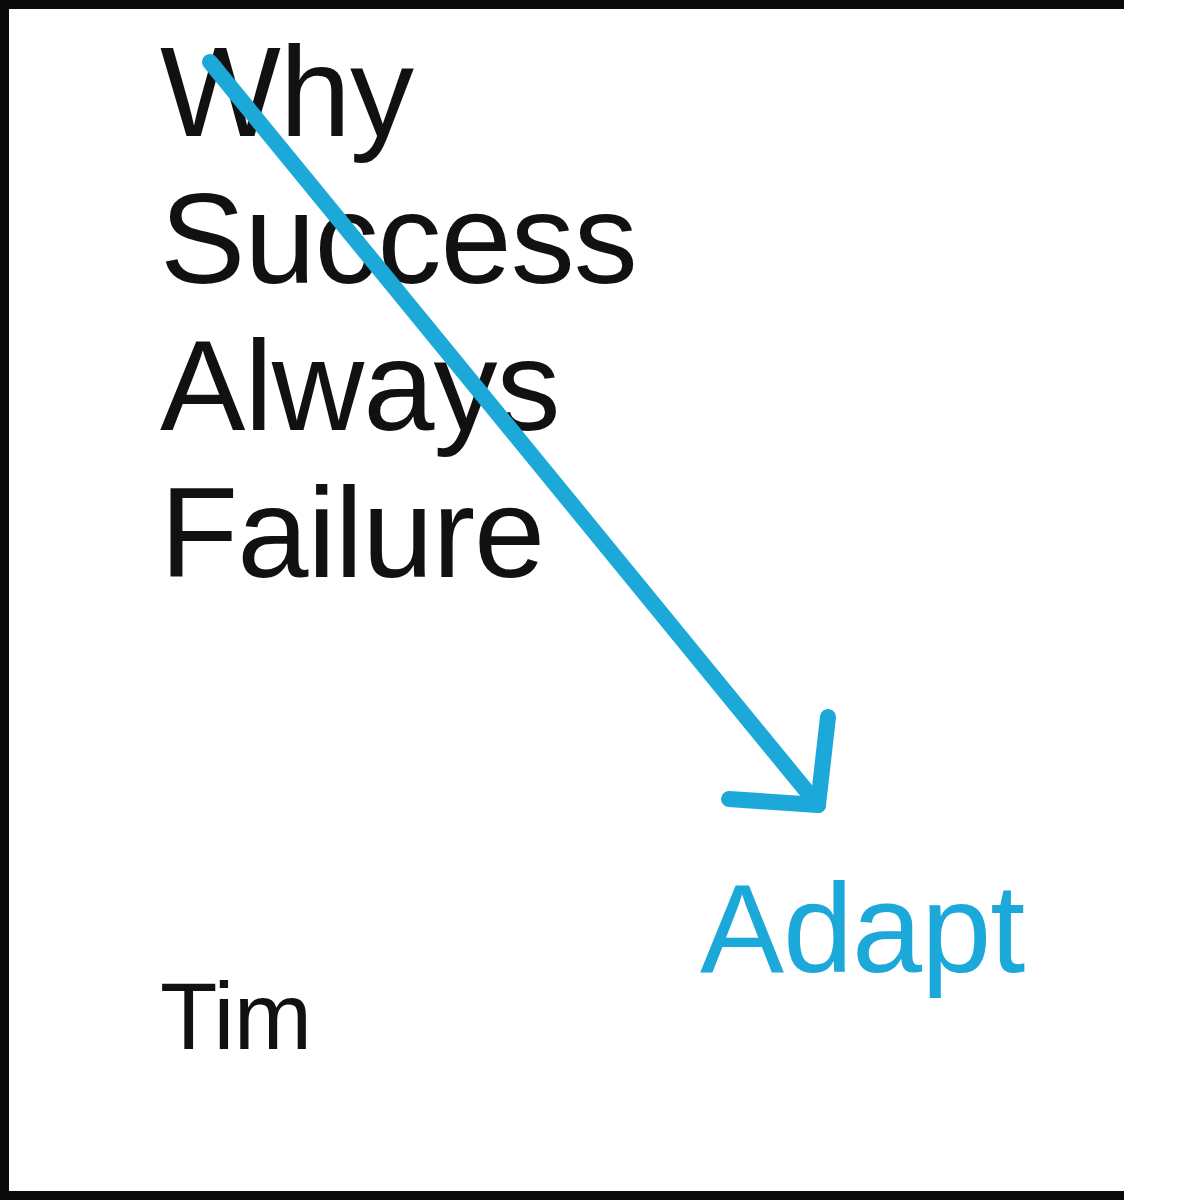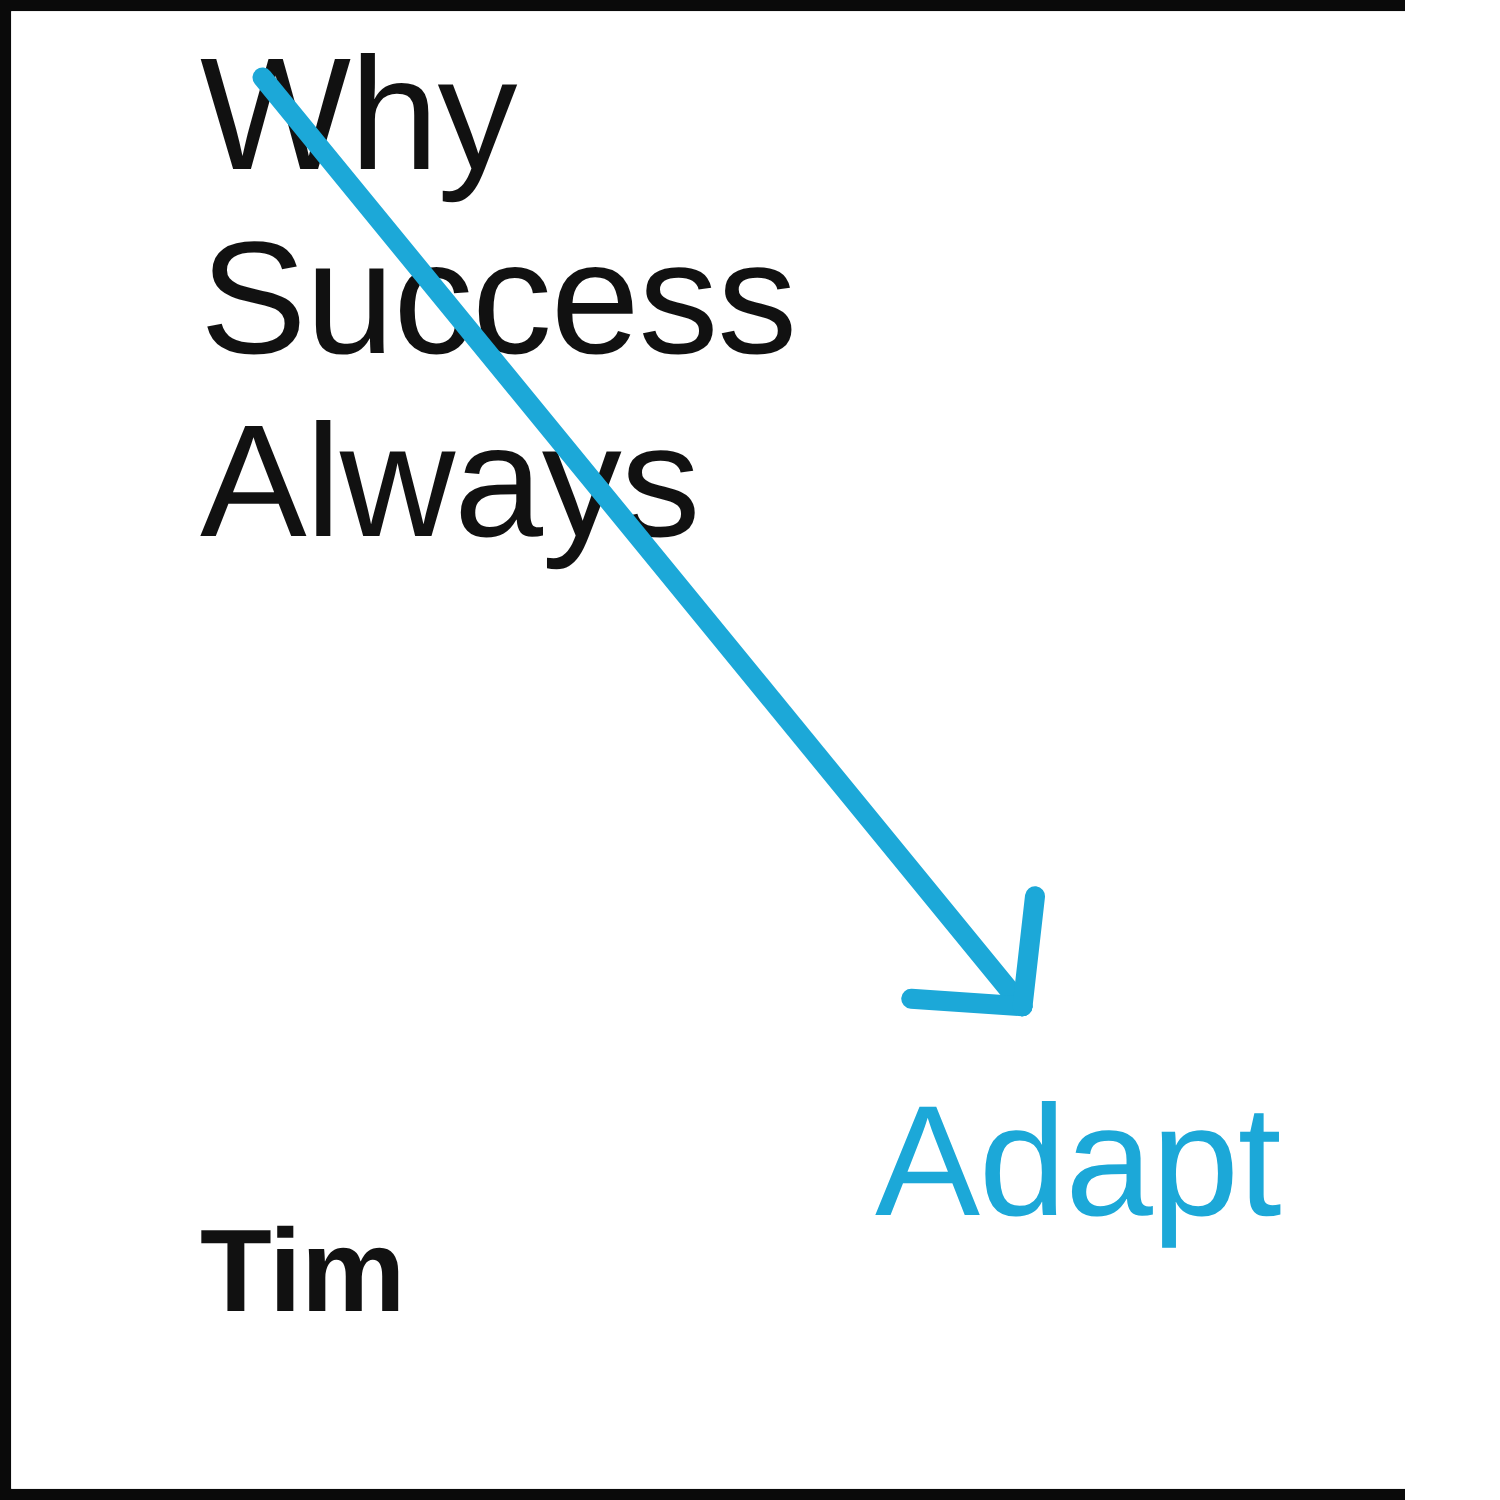--- a/index.html
+++ b/index.html
@@ -87,37 +87,38 @@
   
   #author-block {
     position: absolute;
     left: 160px;
     top: 958px;
     z-index: 2;
   }
   .author-line {
     color: #111111;
     font-size: 94px;
-    font-weight: 700;
+    font-weight: 400;
     line-height: 118px;
     letter-spacing: -0.5px;
     white-space: nowrap;
     margin: 0;
     padding: 0;
   }
 </style>
 </head>
 <body>
 
 <div id="cover">
 
   <div id="title-block">
     <div class="title-line">Why</div>
     <div class="title-line">Success</div>
     <div class="title-line">Always</div>
+    <div class="title-line">Failure</div>
   </div>
 
   <svg id="arrow-svg" viewBox="0 0 1200 1200" xmlns="http://www.w3.org/2000/svg" aria-hidden="true">
     <g stroke="#1CA8D8" stroke-width="16" stroke-linecap="round" fill="none">
       <line x1="210" y1="62" x2="818" y2="805"></line>
       <line x1="818" y1="805" x2="729" y2="799"></line>
       <line x1="818" y1="805" x2="828" y2="717"></line>
     </g>
   </svg>
 

